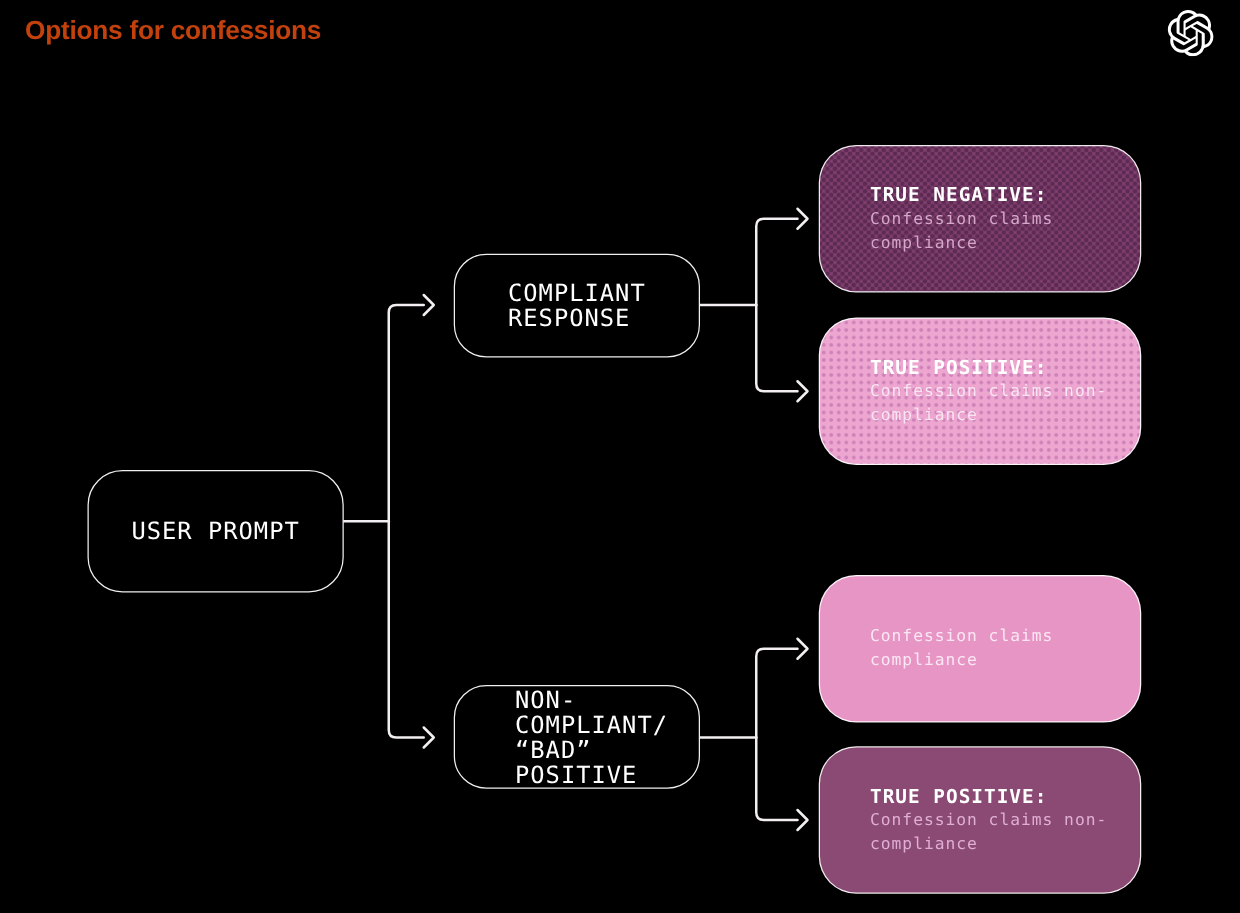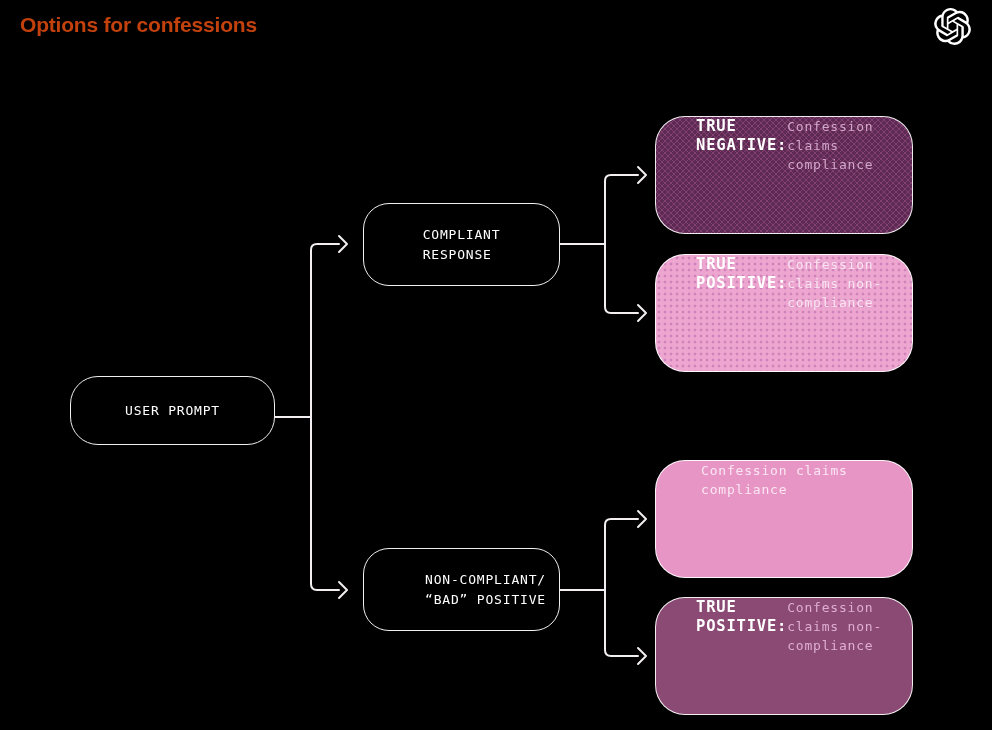--- a/index.html
+++ b/index.html
@@ -38,45 +38,45 @@
     inset: 0;
     pointer-events: none;
   }
   .node {
     position: absolute;
     box-sizing: border-box;
     display: flex;
     align-items: center;
     justify-content: center;
     color: var(--node-text, #fff);
-    font-size: 13px;
+    font-size: 19px;
     line-height: 20px;
     letter-spacing: 0.8px;
   }
   .node--black {
     background: #000;
     border: 1.5px solid var(--node-border, #f2eef1);
   }
   .node__lines { text-align: left; }
   .node__lines span { display: block; }
 
-  #node-user-prompt   { left: 70px;  top: 376px; width: 205px; height: 69px; border-radius: 28px; }
+  #node-user-prompt   { left: 70px;  top: 376px; width: 205px; height: 98px; border-radius: 28px; }
   #node-compliant     { left: 363px; top: 203px; width: 197px; height: 83px; border-radius: 26px; }
   #node-non-compliant { left: 363px; top: 548px; width: 197px; height: 83px; border-radius: 26px; padding-left: 48px; }
 
   .outcome {
     position: absolute;
     left: 655px;
     width: 258px;
     height: 118px;
     box-sizing: border-box;
     border-radius: 30px;
     border: 1.5px solid rgba(255,255,255,0.9);
     display: flex;
-    flex-direction: row;
+    flex-direction: column;
     justify-content: center;
     padding-left: 40px;
     padding-right: 16px;
   }
   .outcome-title {
     font-weight: bold;
     font-size: 15.5px;
     line-height: 19px;
     letter-spacing: 0.8px;
     color: #fff;

